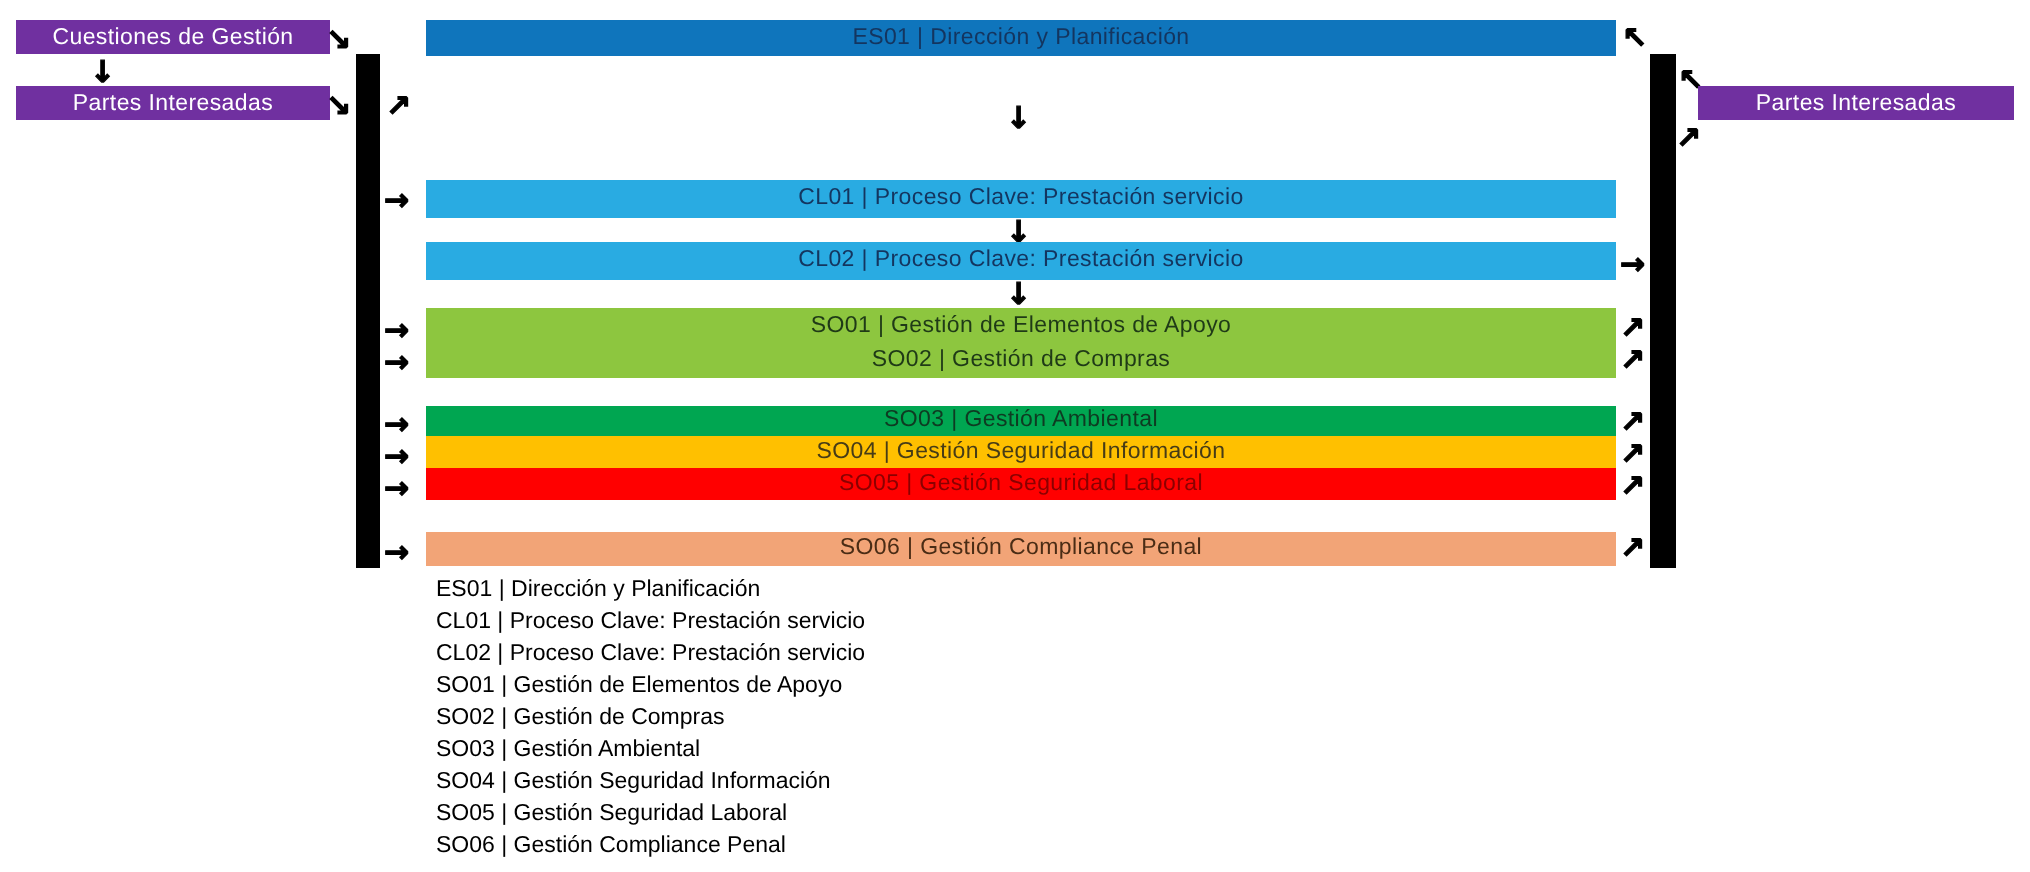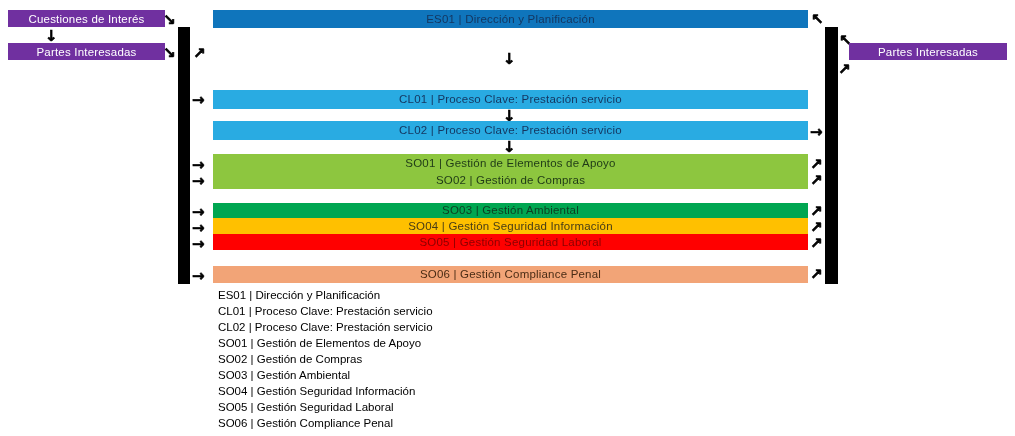--- a/index.html
+++ b/index.html
@@ -30,21 +30,21 @@
   .t-salmon{color:#4A2C15;}
   .legend{position:absolute;left:218px;top:287px;font-size:11.5px;color:#000;}
   .legend div{height:16px;line-height:16px;white-space:nowrap;}
 </style>
 </head>
 <body>
 
 <div class="stage">
 
   <div class="pbox" style="left: 8px; top: 10px; width: 157px; height: 17px; background-color: rgb(112, 48, 160);">
-    <span>Cuestiones de Interés</span>
+    <span>Cuestiones de Gestión</span>
   </div>
   <span class="arr" style="left:163px;top:11px;">↘</span>
   <span class="arr" style="left:45px;top:27px;">↓</span>
   <div class="pbox" style="left: 8px; top: 43px; width: 157px; height: 17px; background-color: rgb(112, 48, 160);">
     <span>Partes Interesadas</span>
   </div>
   <span class="arr" style="left:163px;top:44px;">↘</span>
 
   <div class="vbar" style="left: 178px; top: 27px; height: 257px; background-color: rgb(0, 0, 0);"></div>
   <span class="arr" style="left:193px;top:44px;">↗</span>

